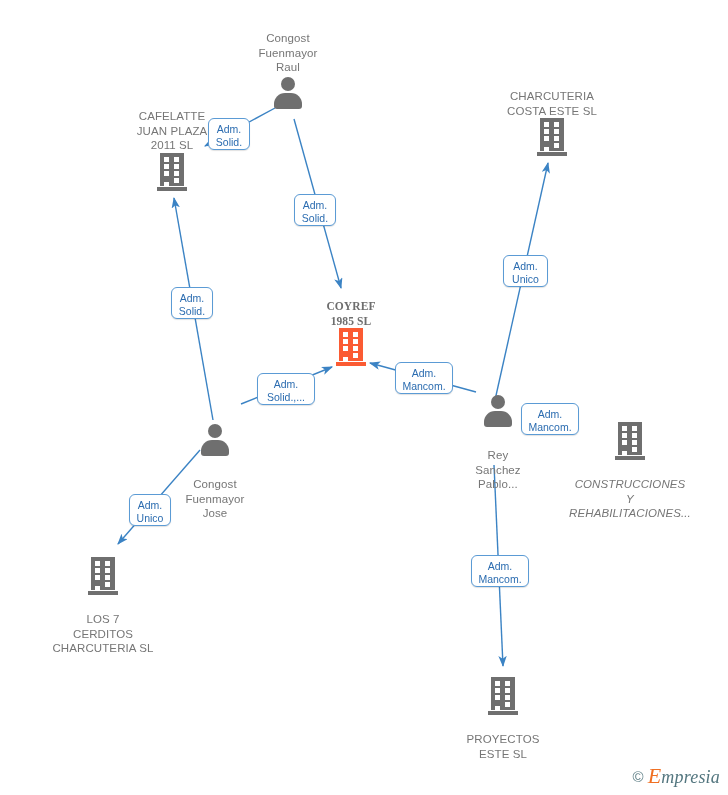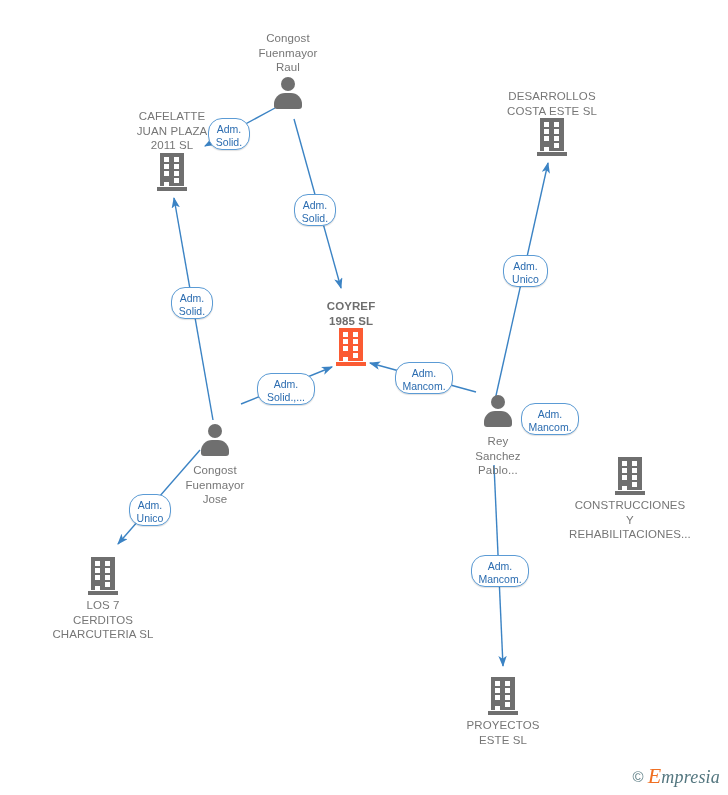--- a/index.html
+++ b/index.html
@@ -38,27 +38,28 @@
   .node-label {
     font-size: 11.5px;
     line-height: 14.5px;
     color: #767676;
     letter-spacing: 0.1px;
     white-space: pre-line;
   }
   .node-label.bold {
     font-weight: bold;
     color: #6e6e6e;
+    font-family: Liberation Serif, serif;
   }
   .node-icon {
     width: 140px;
     height: 40px;
     position: relative;
   }
-  .node-label.below { margin-top: 1px; }
+  .node-label.below { margin-top: 15px; }
 
   
   .bldg {
     position: absolute;
     left: 50%;
     top: 0;
     transform: translateX(-50%);
     width: 30px;
     height: 38px;
   }
@@ -122,21 +123,21 @@
     background: #6f6f6f;
     border-radius: 11px 11px 3px 3px;
   }
 
   
   .badge {
     position: absolute;
     box-sizing: border-box;
     background: #ffffff;
     border: 1.4px solid #5b9bd5;
-    border-radius: 14px;
+    border-radius: 6px;
     color: #2b6cb0;
     font-size: 10.5px;
     line-height: 13px;
     text-align: center;
     padding: 4px 5px 5px 5px;
     white-space: pre-line;
     z-index: 5;
     box-shadow: 0 1px 1px rgba(0,0,0,0.12);
   }
 
@@ -214,21 +215,21 @@
             <span class="win" style="left:17px;top:11px"></span>
             <span class="win" style="left:7px;top:18px"></span>
             <span class="win" style="left:17px;top:18px"></span>
             <span class="door" style="left:7px"></span>
             <span class="win" style="left:17px;top:25px"></span>
             <span class="base"></span>
           </span>
         </div>
       </div>
       <div class="node" style="left: 552px; top: 89px;">
-        <div class="node-label">DESARROLLOS
+        <div class="node-label">CHARCUTERIA
 COSTA ESTE SL</div>
         <div class="node-icon">
           <span class="bldg ">
             <span class="body"></span>
             <span class="win" style="left:7px;top:4px"></span>
             <span class="win" style="left:17px;top:4px"></span>
             <span class="win" style="left:7px;top:11px"></span>
             <span class="win" style="left:17px;top:11px"></span>
             <span class="win" style="left:7px;top:18px"></span>
             <span class="win" style="left:17px;top:18px"></span>
@@ -271,21 +272,21 @@
         <div class="node-icon">
           <span class="person">
             <span class="head"></span>
             <span class="torso"></span>
           </span>
         </div>
         <div class="node-label below">Rey
 Sanchez
 Pablo...</div>
       </div>
-      <div class="node" style="left: 630px; top: 457px;">
+      <div class="node" style="left: 630px; top: 422px; font-style: italic;">
         <div class="node-icon">
           <span class="bldg ">
             <span class="body"></span>
             <span class="win" style="left:7px;top:4px"></span>
             <span class="win" style="left:17px;top:4px"></span>
             <span class="win" style="left:7px;top:11px"></span>
             <span class="win" style="left:17px;top:11px"></span>
             <span class="win" style="left:7px;top:18px"></span>
             <span class="win" style="left:17px;top:18px"></span>
             <span class="door" style="left:7px"></span>

